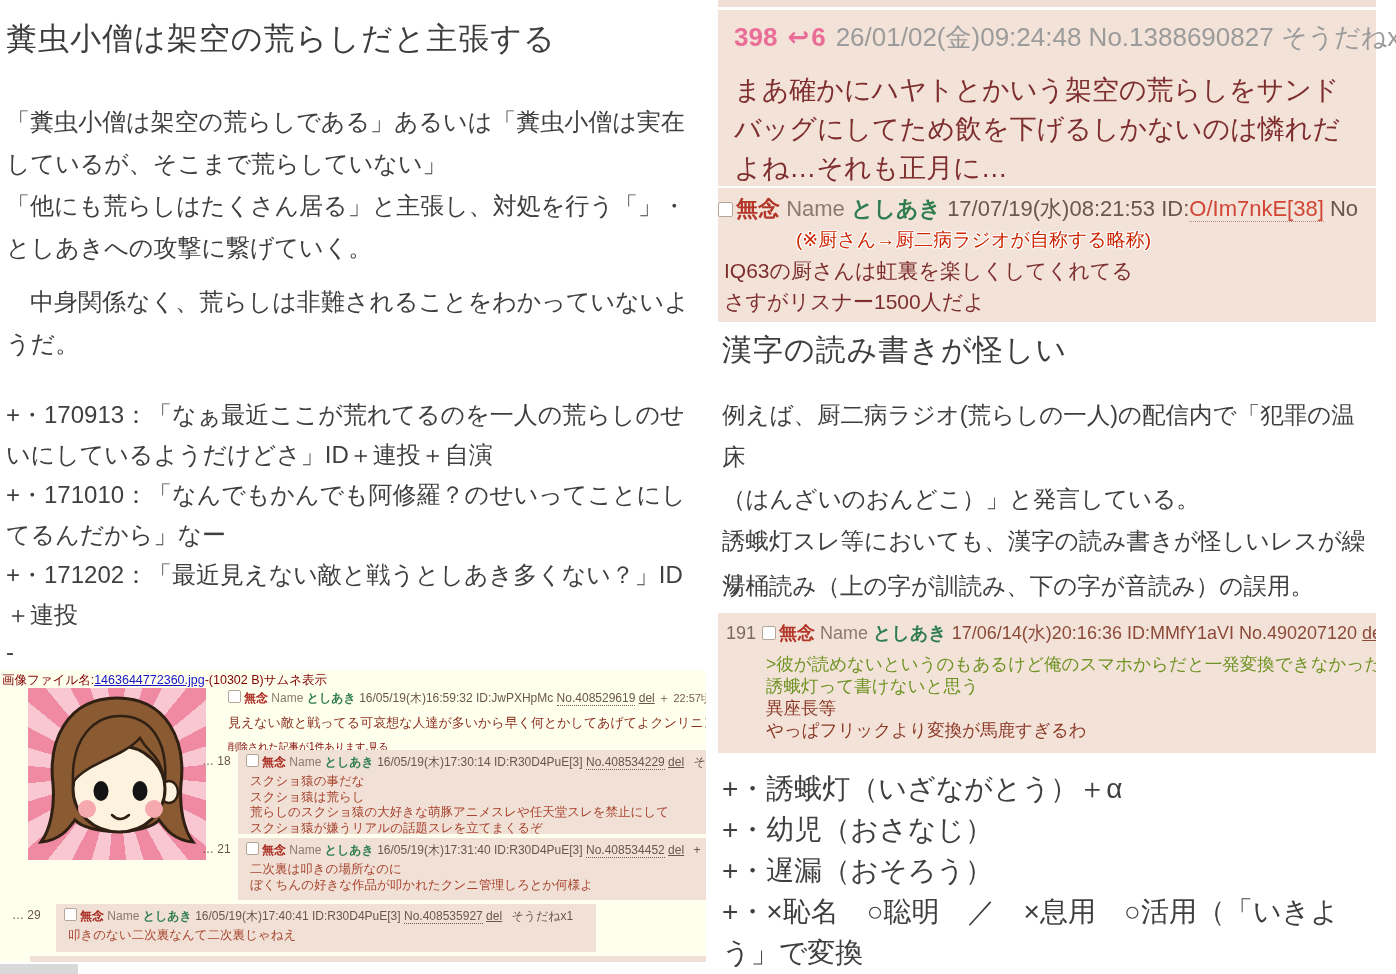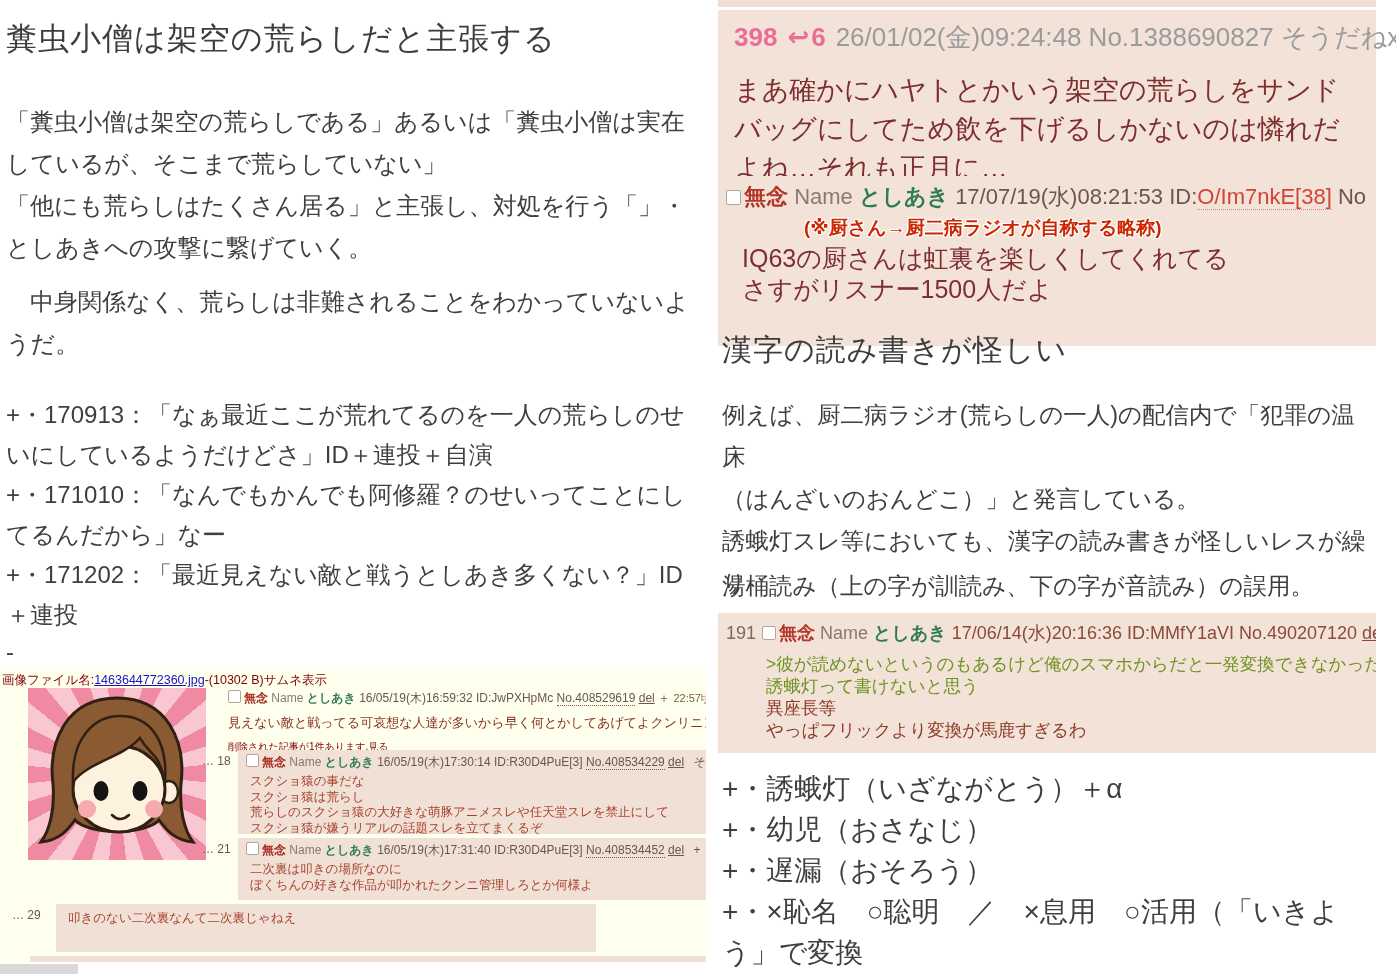--- a/index.html
+++ b/index.html
@@ -51,29 +51,29 @@
   #r-sliver{position:absolute;left:0;top:0;width:658px;height:7px;background:#f1ded4;}
   .pbox{position:absolute;left:0;width:658px;background:#f2e2d8;box-sizing:border-box;}
   #post1{top:10px;height:176px;padding:10px 16px;}
   #post1 .hdr{font-size:26px;white-space:nowrap;}
   #post1 .num{color:#ea6d98;font-weight:600;}
   #post1 .arrow{color:#ea6d98;font-weight:bold;margin:0 2px 0 10px;}
   #post1 .acount{color:#ea6d98;font-weight:600;margin-right:10px;}
   #post1 .meta{color:#9b9b9b;}
   #post1 .body{font-size:27px;line-height:39px;color:#7e2e2e;margin-top:16px;}
 
-  #post2{top:176px;height:170px;padding:6px 8px;overflow:hidden;}
+  #post2{top:188px;height:134px;padding:6px 0;overflow:hidden;}
   #post2 .hdr{font-size:22px;white-space:nowrap;color:#6b564b;}
   #post2 .mugen{color:#b23527;font-weight:bold;}
   #post2 .nlabel{color:#8b7a6e;}
   #post2 .tosi{color:#2f7d4e;font-weight:bold;}
   #post2 .pid{color:#d14535;border-bottom:1px dotted #c98a7a;}
-  #post2 .note{font-size:19px;font-weight:bold;color:#cc2600;margin:3px 0 2px 78px;
+  #post2 .note{font-size:19px;font-weight:normal;color:#cc2600;margin:3px 0 2px 78px;
         text-shadow:-1px -1px 0 #fff,1px -1px 0 #fff,-1px 1px 0 #fff,1px 1px 0 #fff,0 -1px 0 #fff,0 1px 0 #fff,-1px 0 0 #fff,1px 0 0 #fff;}
-  #post2 .body{font-size:25px;line-height:31px;color:#7e2e2e;margin-left:16px;}
+  #post2 .body{font-size:21px;line-height:31px;color:#7e2e2e;margin-left:6px;}
   #post2 .cbx{width:13px;height:13px;}
 
   #r-head2{position:absolute;left:4px;top:330px;font-size:30px;font-weight:500;color:#3d3d3d;letter-spacing:1px;}
   #r-p1{position:absolute;left:4px;top:394px;width:656px;font-size:23.5px;line-height:42px;color:#3f3f3f;}
   #r-p2{position:absolute;left:4px;top:570px;width:656px;font-size:23.5px;color:#3f3f3f;}
 
   #post3{top:613px;height:140px;padding:8px 8px;overflow:hidden;}
   #post3 .hdr{font-size:18px;white-space:nowrap;color:#8c4a38;}
   #post3 .num{color:#7a6a60;margin-right:6px;}
   #post3 .mugen{color:#b23527;font-weight:bold;}
@@ -165,20 +165,29 @@
         <span class="u-dot">No.408534452</span>
         <span class="u-sol">del</span>
         <span class="tail">+</span>
       </div>
       <div class="rbody pre">二次裏は叩きの場所なのに
 ぼくちんの好きな作品が叩かれたクンニ管理しろとか何様よ</div>
     </div>
 
     <div id="r29-pre" class="rprefix">… 29</div>
     <div id="r29-box" class="rbox">
+      <div class="fhead">
+        <span class="cbx"></span><span class="mugen">無念</span>
+        <span class="nlabel">Name</span>
+        <span class="tosi">としあき</span>
+        <span>16/05/19(木)17:40:41 ID:R30D4PuE[3]</span>
+        <span class="u-dot">No.408535927</span>
+        <span class="u-sol">del</span>
+        <span class="tail">そうだねx1</span>
+      </div>
       <div class="rbody pre">叩きのない二次裏なんて二次裏じゃねえ</div>
     </div>
 
     <div id="shot-strip"></div>
   </div>
 
   <div id="bottom-stub"></div>
 </div>
 
 <div id="right-col">

